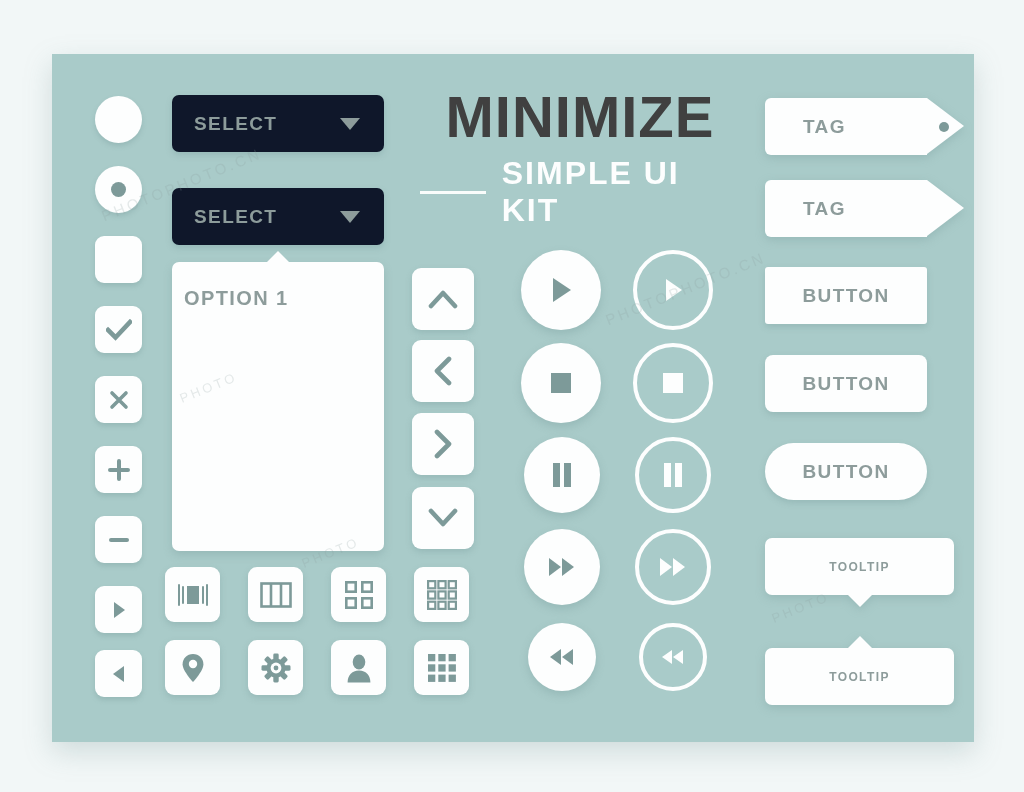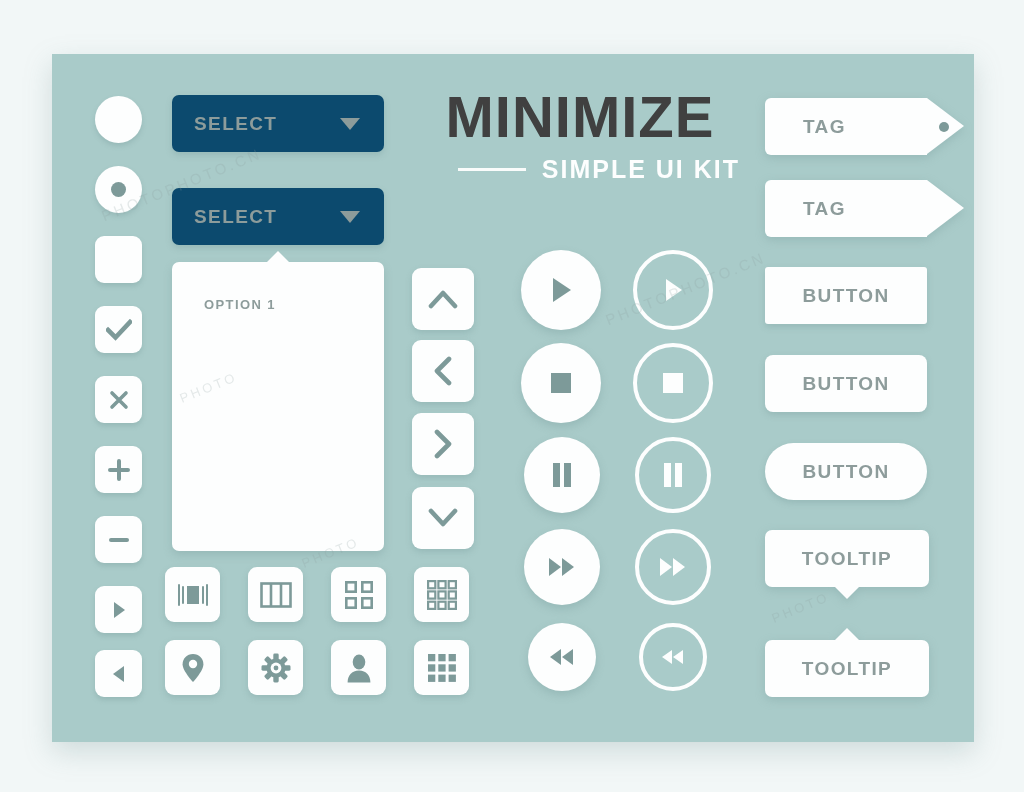--- a/index.html
+++ b/index.html
@@ -33,21 +33,21 @@
   .chk{
     width:47px;height:47px;border-radius:9px;background:#fdfefe;
     box-shadow:0 3px 5px rgba(110,145,145,.30);
     display:flex;align-items:center;justify-content:center;
   }
   .chk svg{display:block;}
 
   
   .sel{
     position:absolute;width:212px;height:57px;border-radius:7px;
-    background:#0c4a6e;box-shadow:0 3px 6px rgba(110,145,145,.30);
+    background:#0f172a;box-shadow:0 3px 6px rgba(110,145,145,.30);
     display:flex;align-items:center;
   }
   .sel .txt{margin-left:22px;font-size:19px;}
   .sel .car{
     position:absolute;right:24px;width:0;height:0;
     border-left:10px solid transparent;border-right:10px solid transparent;
     border-top:12px solid #8d9c9b;
   }
 
   
@@ -55,22 +55,22 @@
     position:absolute;left:172px;top:262px;width:212px;height:289px;
     background:#fdfefe;border-radius:7px;
     box-shadow:0 4px 8px rgba(110,145,145,.30);
   }
   .ddp .tail{
     position:absolute;left:50%;top:-11px;margin-left:-12px;
     width:0;height:0;border-left:12px solid transparent;
     border-right:12px solid transparent;border-bottom:12px solid #fdfefe;
   }
   .opt{
-    height:72.25px;display:flex;align-items:center;padding-left:32px;
-    font-size:13px;box-sizing:border-box;margin-top:6px;
+    height:72.25px;display:flex;align-items:center;padding-left:12px;
+    font-size:20px;box-sizing:border-box;
   }
   .opt + .opt{border-top:1px solid #e9efef;}
 
   
   .chev{
     position:absolute;left:412px;width:62px;height:62px;border-radius:9px;
     background:#fdfefe;box-shadow:0 3px 6px rgba(110,145,145,.30);
     display:flex;align-items:center;justify-content:center;
   }
 
@@ -104,24 +104,24 @@
     width:10px;height:10px;border-radius:50%;background:#7d9a99;
   }
 
   .btn{
     position:absolute;left:765px;width:162px;height:57px;background:#fdfefe;
     box-shadow:0 3px 6px rgba(110,145,145,.30);
     display:flex;align-items:center;justify-content:center;font-size:19px;
   }
 
   .tip{
-    position:absolute;left:765px;width:164px;height:57px;background:#fdfefe;
+    position:absolute;left:765px;width:189px;height:57px;background:#fdfefe;
     border-radius:7px;
     filter:drop-shadow(0 3px 5px rgba(110,145,145,.30));
-    display:flex;align-items:center;justify-content:center;font-size:19px;
+    display:flex;align-items:center;justify-content:center;font-size:12px;margin-top:8px;
   }
   .tip .tdn{
     position:absolute;left:50%;margin-left:-13px;bottom:-12px;width:0;height:0;
     border-left:13px solid transparent;border-right:13px solid transparent;
     border-top:13px solid #fdfefe;
   }
   .tip .tup{
     position:absolute;left:50%;margin-left:-13px;top:-12px;width:0;height:0;
     border-left:13px solid transparent;border-right:13px solid transparent;
     border-bottom:13px solid #fdfefe;
@@ -143,21 +143,21 @@
 
 <div class="stage">
 
   <div class="panel"></div>
 
   <div style="position:absolute;left:420px;top:88px;width:320px;text-align:center;">
     <div style="font-size:58px;font-weight:bold;color:#404040;letter-spacing:1px;line-height:1;">MINIMIZE</div>
   </div>
   <div style="position:absolute;left:420px;top:155px;width:320px;display:flex;align-items:center;justify-content:flex-end;">
     <div style="width:68px;height:3px;background:#fdfefe;margin-right:16px;opacity:.95;"></div>
-    <div style="font-size:25px;font-weight:bold;color:#fdfefe;letter-spacing:2px;">SIMPLE UI KIT</div>
+    <div style="font-size:32px;font-weight:bold;color:#fdfefe;letter-spacing:2px;">SIMPLE UI KIT</div>
   </div>
 
   <div class="radio" style="position:absolute;left:95px;top:96px;">
     <span></span>
   </div>
 
   <div class="radio" style="position:absolute;left:95px;top:166px;">
     <span class="dot"></span>
   </div>
 

